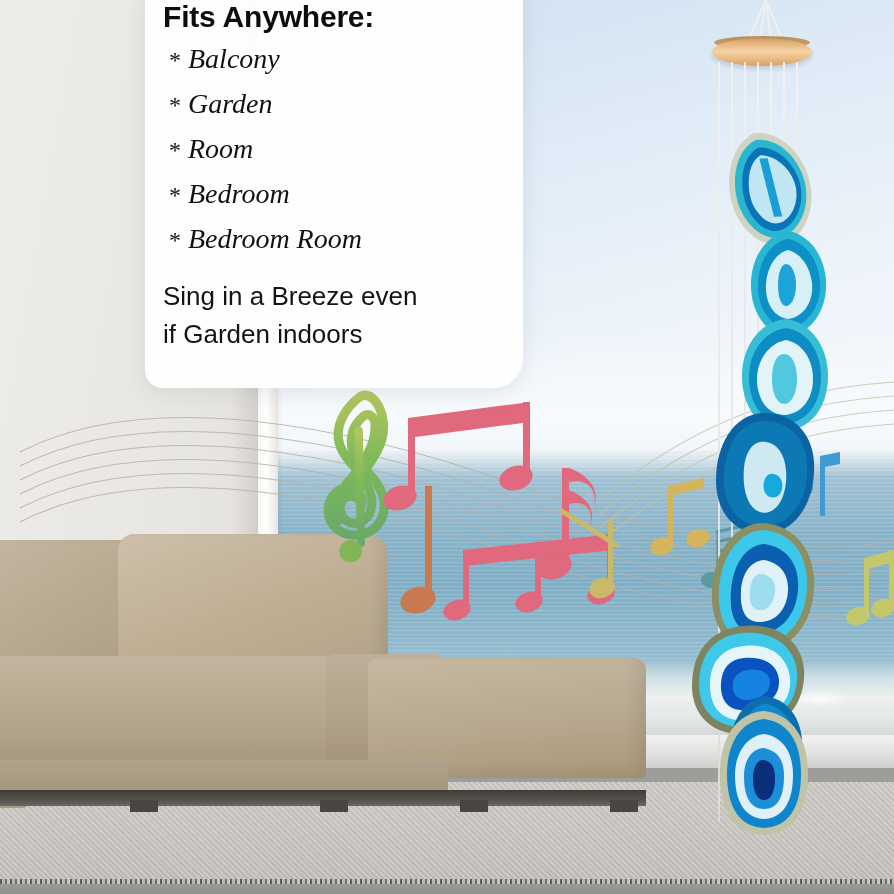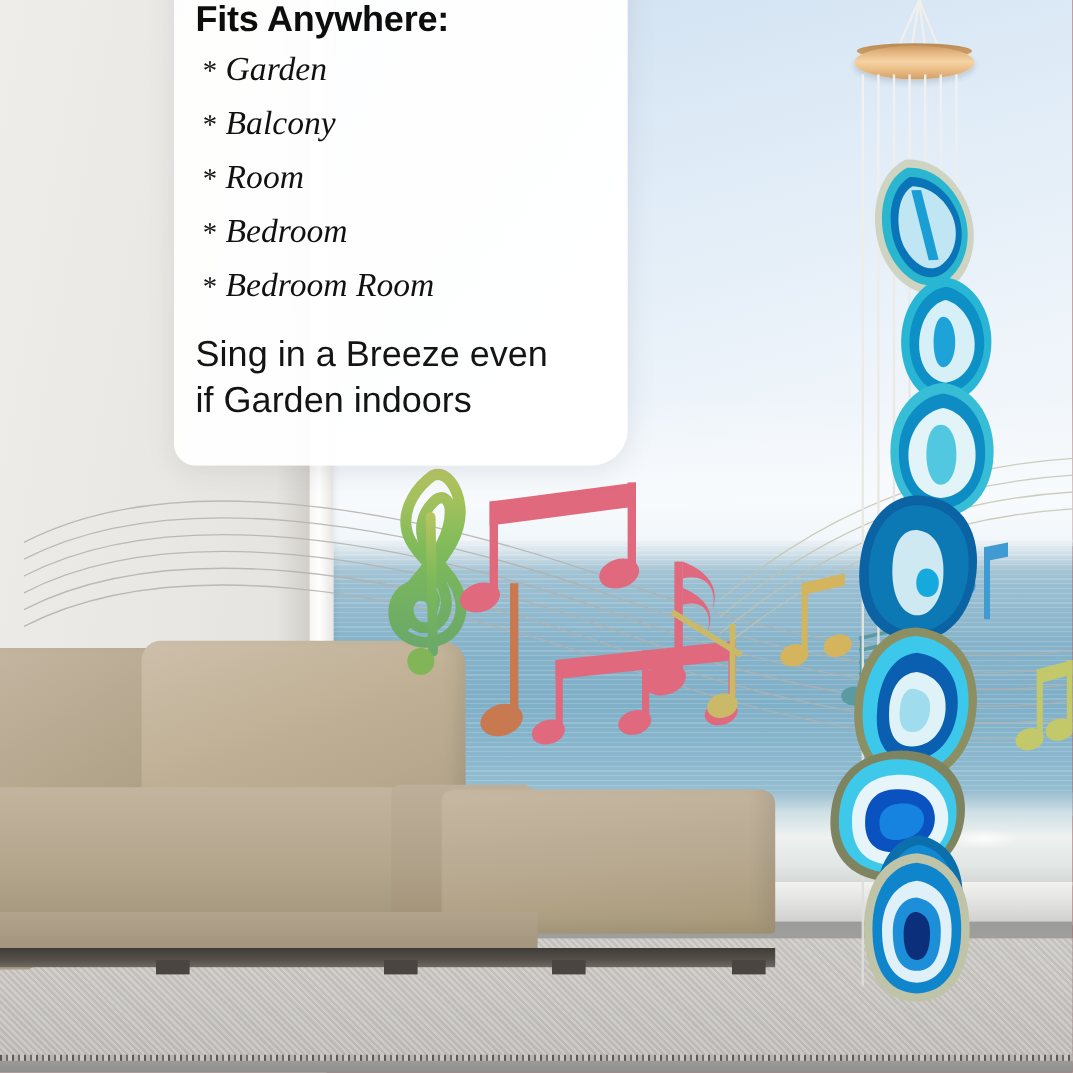--- a/index.html
+++ b/index.html
@@ -3,21 +3,21 @@
 <meta charset="utf-8">
 <title>Agate Wind Chime Product Image</title>
 <style>
   html,body{margin:0;padding:0;background:#fff;}
   body{font-family:"Liberation Sans",sans-serif;}
 
   .scene{
     position:relative;
     width:894px;height:894px;
     overflow:hidden;
-    background:#7f1d1d;
+    background:#6d28d9;
   }
 
   
   .wall{
     position:absolute;left:0;top:0;width:272px;height:894px;
     background:linear-gradient(100deg,#efedea 0%,#e9e7e3 55%,#e2e0dc 100%);
   }
   .wall-shadow{
     position:absolute;left:230px;top:0;width:42px;height:894px;
     background:linear-gradient(90deg,rgba(190,186,180,0) 0%,rgba(176,172,165,.55) 100%);
@@ -187,21 +187,21 @@
   .feature-list{list-style:none;margin:0;padding:0;}
   .feature-list li{
     font-family:"Liberation Serif",serif;
     font-style:italic;font-size:28px;color:#111;
     margin:0 0 2px 24px;line-height:41px;white-space:nowrap;
   }
   .feature-list li .star{font-style:normal;margin-right:7px;font-size:24px;}
   .tagline{
     margin:16px 0 0 18px;
     font-family:"Liberation Sans",sans-serif;
-    font-size:30px;color:#141414;line-height:38px;max-width:348px;
+    font-size:26px;color:#141414;line-height:38px;max-width:348px;
   }
 </style>
 </head>
 <body>
 
 <div class="scene">
 
   <div class="wall"></div>
   <div class="wall-shadow"></div>
 
@@ -434,22 +434,22 @@
         <path d="M52,40 C66,43 72,52 72,68 C72,90 65,101 52,101 C39,101 32,90 32,68 C32,52 40,40 52,40 Z" fill="#1d8fd8"></path>
         <path d="M52,52 C60,54 63,60 63,70 C63,84 59,92 52,92 C45,92 41,84 41,70 C41,60 45,51 52,52 Z" fill="#0b2f7a"></path>
       </svg>
     </div>
   </div>
 
   <div class="card">
     <div class="card-inner">
       <h1 class="headline">Fits Anywhere:</h1>
       <ul class="feature-list">
+        <li><span class="star">*</span><span>Balcony</span></li>
         <li><span class="star">*</span><span>Garden</span></li>
-        <li><span class="star">*</span><span>Balcony</span></li>
         <li><span class="star">*</span><span>Room</span></li>
         <li><span class="star">*</span><span>Bedroom</span></li>
         <li><span class="star">*</span><span>Bedroom Room</span></li>
       </ul>
       <p class="tagline">
         <span>Sing in a Breeze even</span><br>
         <span>if Garden indoors</span>
       </p>
     </div>
   </div>

